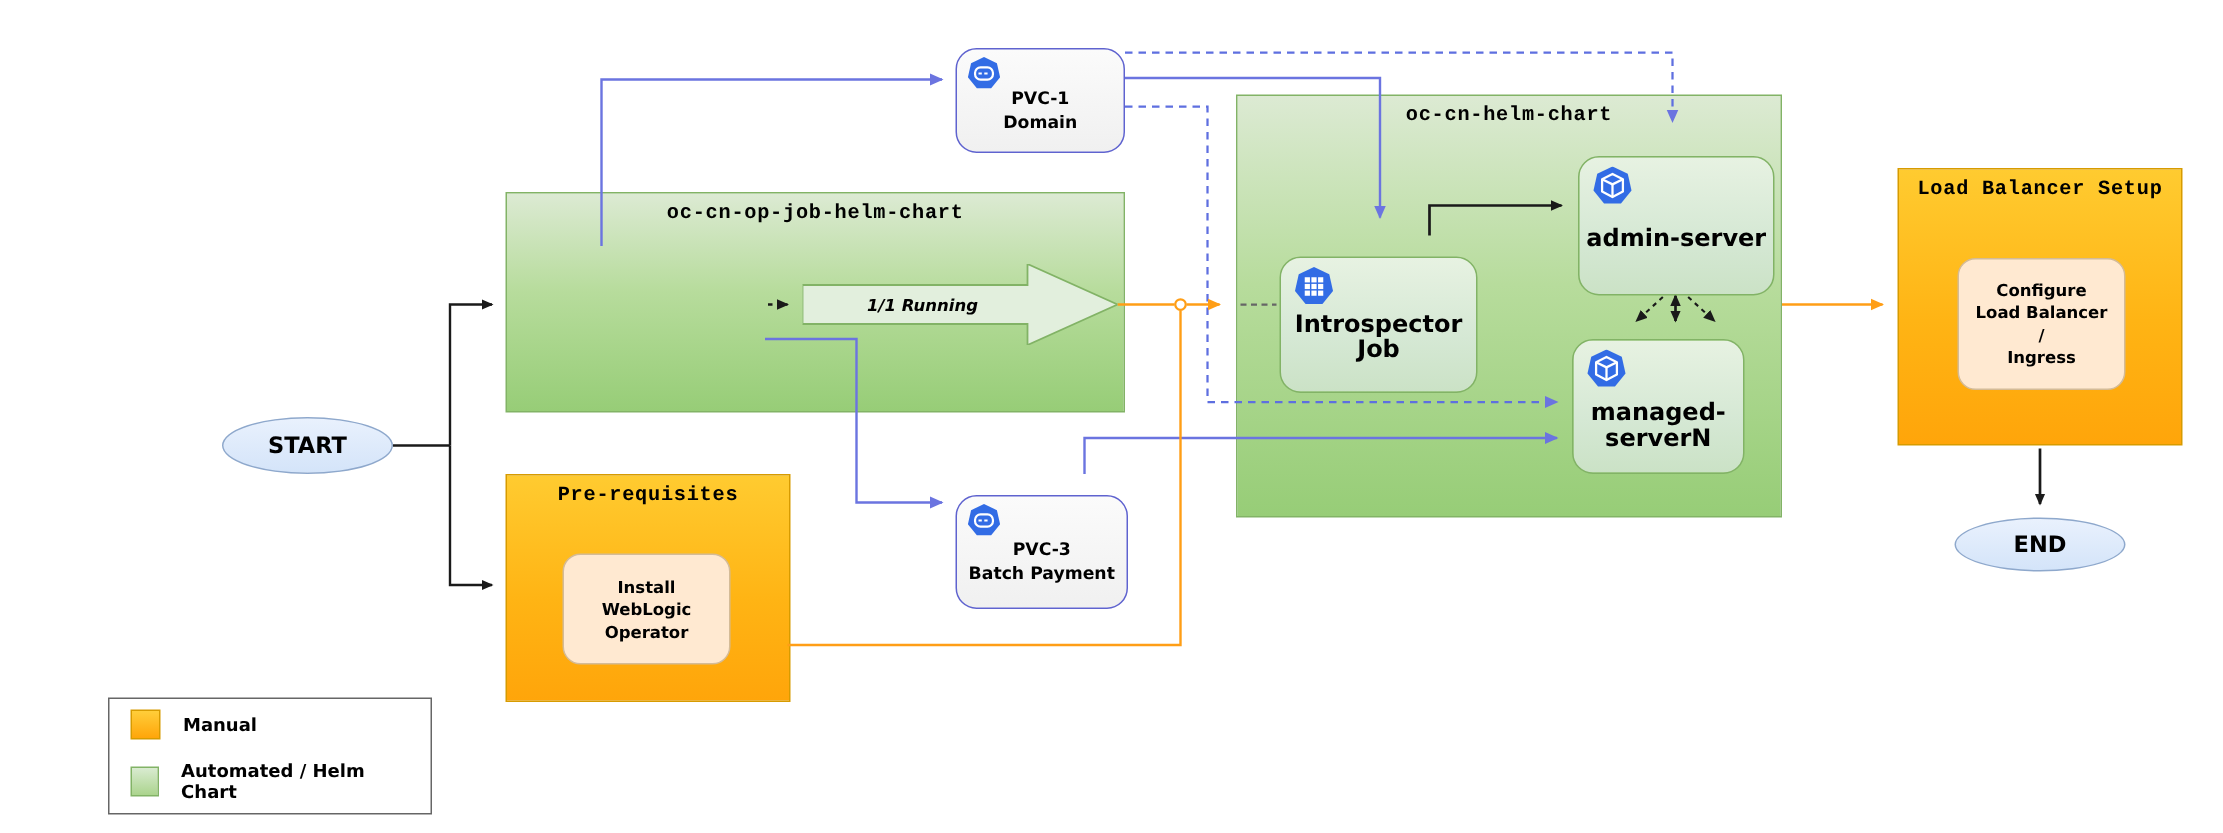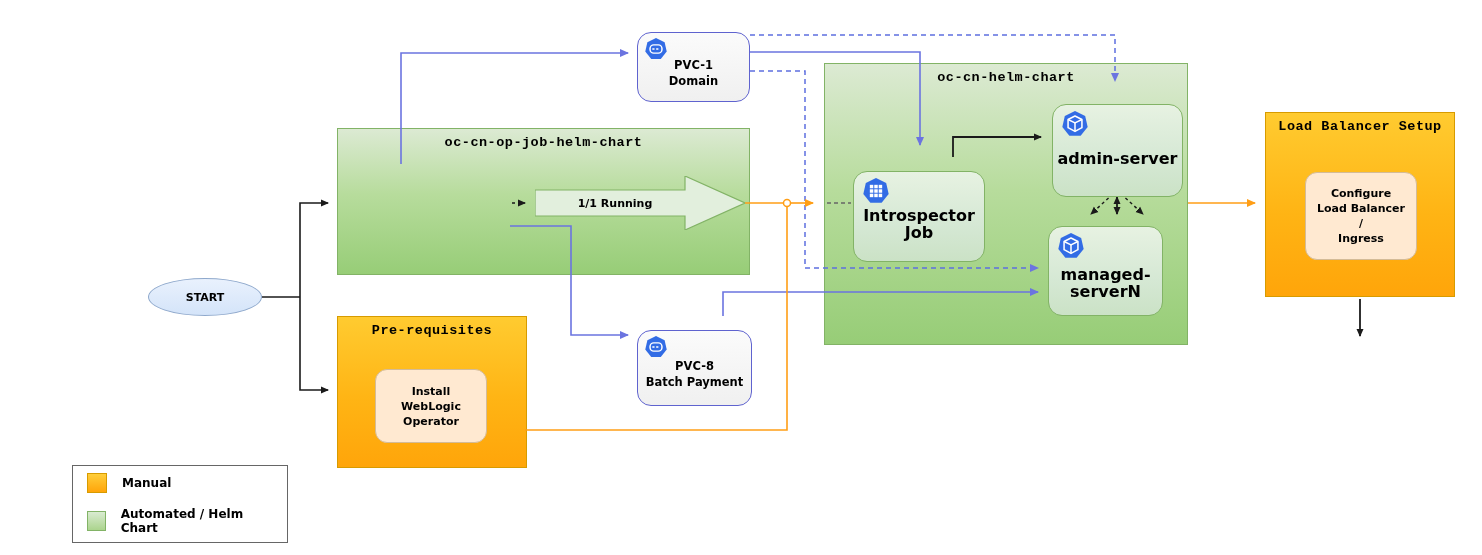--- a/index.html
+++ b/index.html
@@ -19,23 +19,23 @@
         font-weight:bold;color:#000;margin-top:14px;}
   .green-node{background:linear-gradient(180deg,#e7f2e2 0%,#d5e8d4 60%,#cbe2c6 100%);
               border:1px solid #82b366;border-radius:14px;font-size:16px;line-height:17px;}
   .gray-node{background:linear-gradient(180deg,#fbfbfb 0%,#f0f0f0 100%);
              border:1.6px solid #5f63cf;border-radius:14px;font-size:11.5px;line-height:16px;}
   .cream-node{background:#ffe9d1;border:1px solid #d4bb97;border-radius:12px;
               font-size:11px;line-height:15px;}
   .terminal{position:absolute;z-index:3;box-sizing:border-box;border-radius:50%;
             background:linear-gradient(180deg,#e9f1fd 0%,#d4e4f9 100%);border:1px solid #8ea8cc;
             display:flex;align-items:center;justify-content:center;
-            font-size:11px;font-weight:bold;color:#000;}
+            font-size:15px;font-weight:bold;color:#000;}
   .node-icon{position:absolute;left:9px;top:6px;}
-  .arrow-node{position:absolute;z-index:3;}
+  .arrow-node{position:absolute;z-index:3;font-style:italic;}
   .arrow-node span{position:absolute;left:0;top:14px;width:160px;height:26px;display:flex;
                    align-items:center;justify-content:center;font-size:11px;font-weight:bold;color:#000;}
   .legend{position:absolute;z-index:3;box-sizing:border-box;background:#fff;border:1px solid #666;
           display:flex;flex-direction:column;justify-content:center;gap:14px;padding:10px 14px;}
   .legend-row{display:flex;align-items:center;gap:15px;}
   .swatch{width:20px;height:20px;box-sizing:border-box;}
   .swatch-manual{background:linear-gradient(180deg,#ffce3a,#ffa50a);border:1px solid #d79b00;}
   .swatch-auto{background:linear-gradient(180deg,#d9ebd1,#abd48d);border:1px solid #82b366;}
   .legend-label{font-size:12px;font-weight:bold;color:#000;}
 </style>
@@ -108,20 +108,23 @@
       <path d="M791,203 H813" marker-end="url(#mk-orange)"></path>
       <path d="M525,430 H787 V207"></path>
       <path d="M1188,203 H1255" marker-end="url(#mk-orange)"></path>
     </g>
     <circle cx="787" cy="203" r="3.5" fill="#ffffff" stroke="#ff9e16" stroke-width="1.5"></circle>
   </svg>
 
   <div class="terminal" style="left:148px;top:278px;width:114px;height:38px;">
     <span>START</span>
   </div>
+  <div class="terminal" style="left:1303px;top:345px;width:114px;height:36px;">
+    <span>END</span>
+  </div>
 
 
   <div class="arrow-node" style="left:535px;top:176px;width:210px;height:54px;">
     <svg width="210" height="54" viewBox="0 0 210 54">
       <polygon points="0,14 150,14 150,0 210,27 150,54 150,40 0,40" fill="#e2efdd" stroke="#82b366" stroke-width="1.2"></polygon>
     </svg>
     <span>1/1 Running</span>
   </div>
 
   <div class="node gray-node" style="left:637px;top:18px;width:113px;height:70px;padding-top:12px;">
@@ -133,21 +136,21 @@
     <span>PVC-1</span>
     <span>Domain</span>
   </div>
 
   <div class="node gray-node" style="left:637px;top:316px;width:115px;height:76px;padding-top:12px;">
     <svg class="node-icon" style="left:7px;top:5px;" width="22" height="22" viewBox="0 0 24 24">
       <polygon points="12,0 21.4,4.5 23.7,14.7 17.2,22.8 6.8,22.8 0.3,14.7 2.6,4.5" fill="#326ce5"></polygon>
       <rect x="5.5" y="7.5" width="13" height="9" rx="4" fill="none" stroke="#fff" stroke-width="1.6"></rect>
       <line x1="8" y1="12" x2="16" y2="12" stroke="#fff" stroke-width="1.6" stroke-dasharray="2.4 1.8"></line>
     </svg>
-    <span>PVC-8</span>
+    <span>PVC-3</span>
     <span>Batch Payment</span>
   </div>
 
   <div class="node cream-node" style="left:375px;top:355px;width:112px;height:74px;">
     <span>Install</span>
     <span>WebLogic</span>
     <span>Operator</span>
   </div>
 
   <div class="node green-node" style="left:853px;top:157px;width:132px;height:91px;padding-top:14px;">

